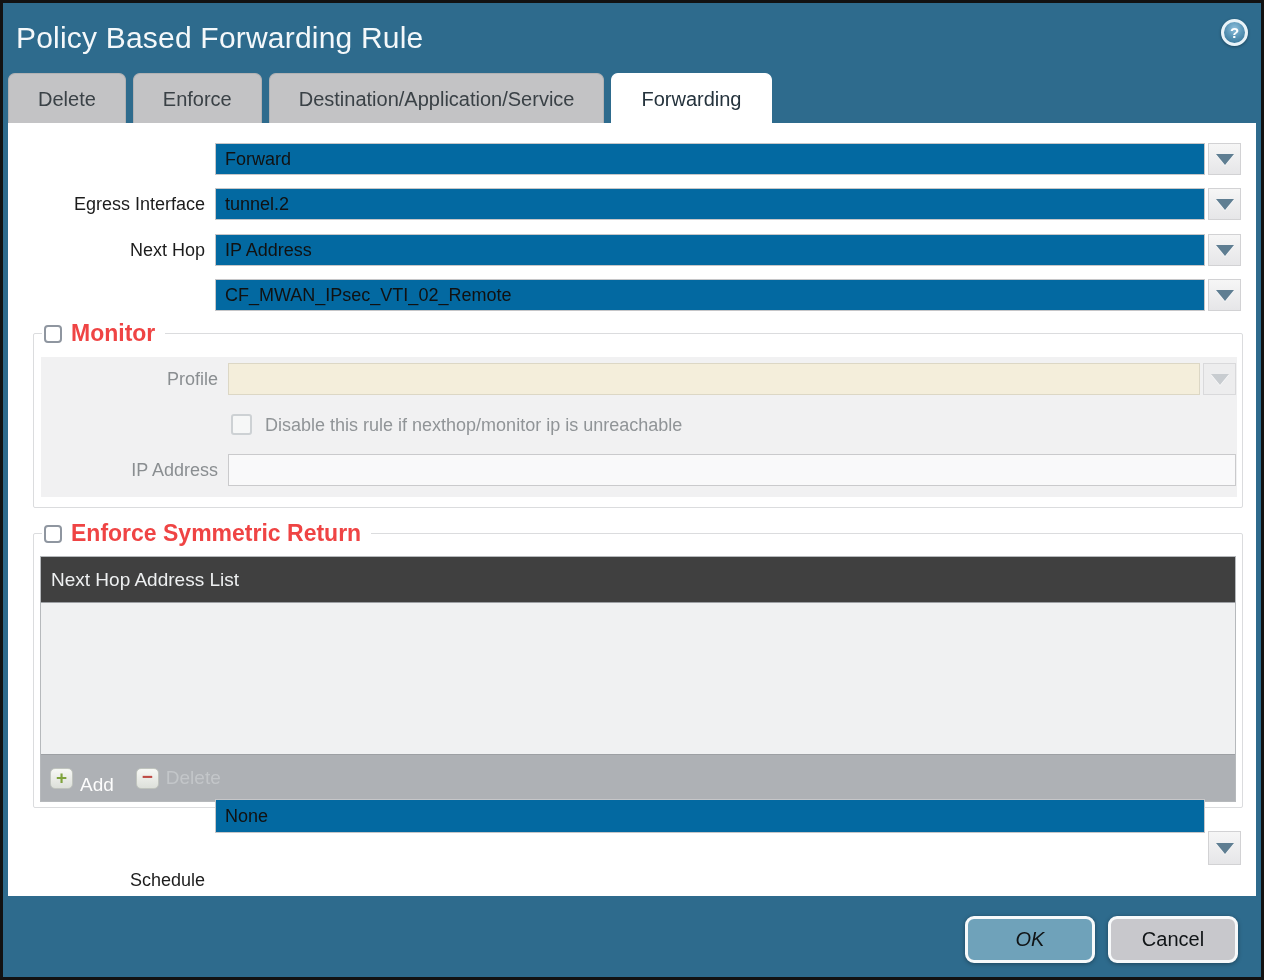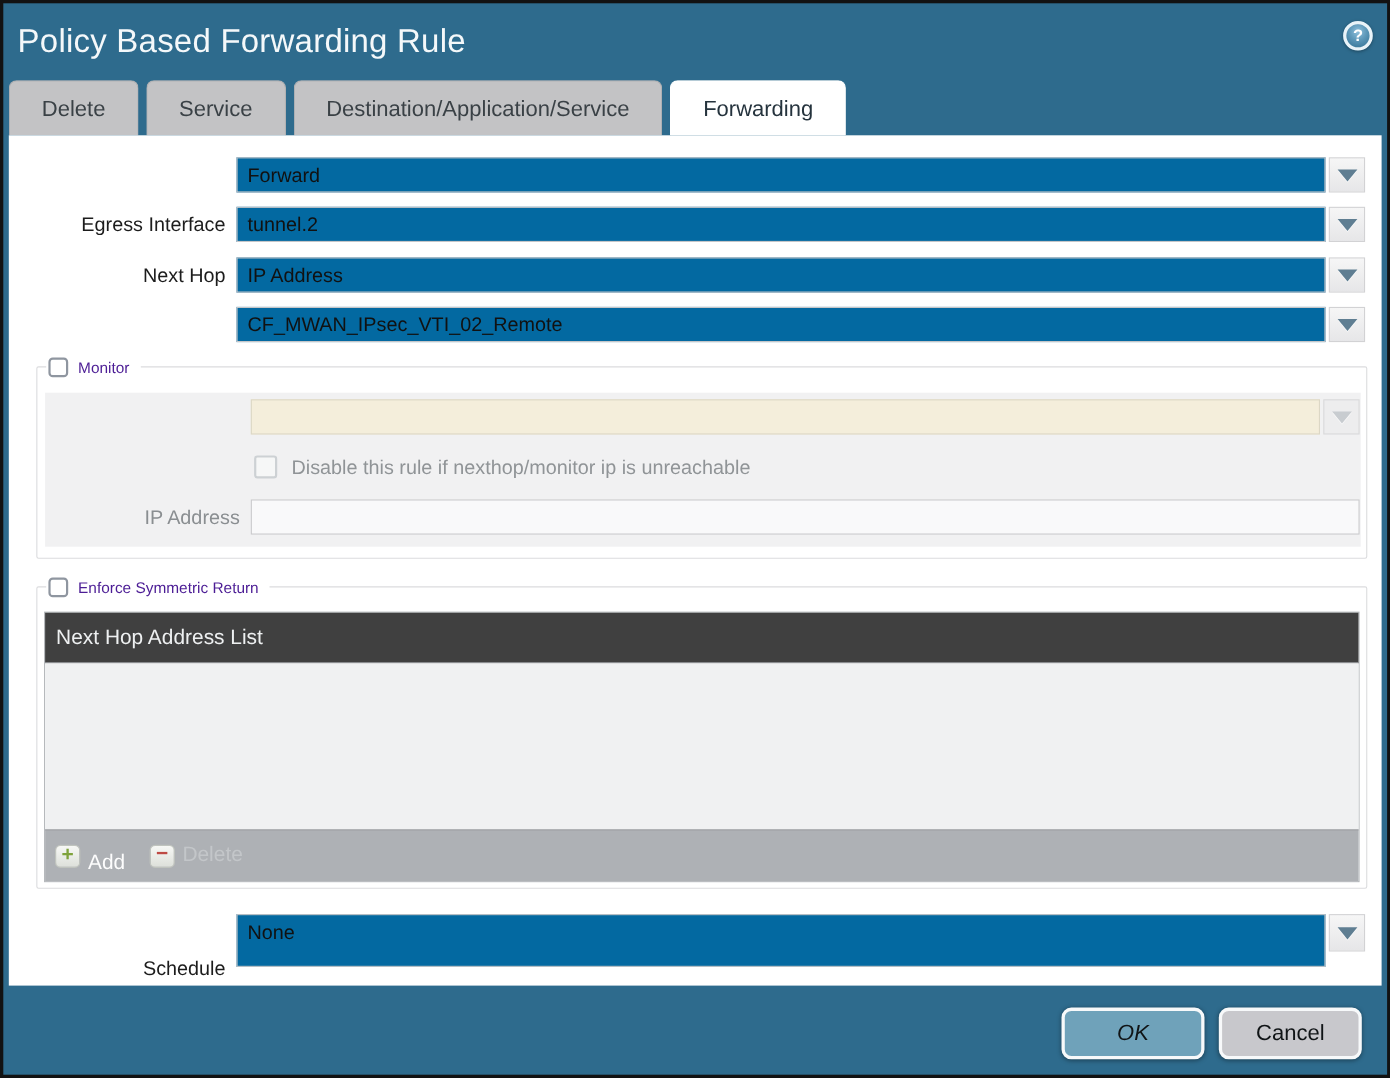--- a/index.html
+++ b/index.html
@@ -72,21 +72,21 @@
   }
   .fset-legend {
     position: absolute; top: -14px; left: 8px; height: 27px;
     background: #FFFFFF; padding: 0 10px 0 2px;
     display: flex; align-items: center;
   }
   .legend-checkbox {
     width: 18px; height: 18px; background: #FFFFFF;
     border: 2px solid #8F96A0; border-radius: 4px; margin-right: 9px; cursor: pointer;
   }
-  .legend-title { font-size: 14px; font-weight: normal; color: #4c1d95; white-space: nowrap; }
+  .legend-title { font-size: 23px; font-weight: bold; color: #ef4444; white-space: nowrap; }
 
   .monitor-panel {
     position: absolute; left: 7px; top: 23px; width: 1196px; height: 140px;
     background: #F1F1F2;
   }
   .dim-label {
     position: absolute; left: 0; width: 177px; text-align: right;
     font-size: 18px; color: #8A8E91; line-height: 32px;
   }
   .profile-field {
@@ -155,21 +155,21 @@
 
 <div class="frame">
 
   <div class="titlebar-text">Policy Based Forwarding Rule</div>
   <div class="help-icon">
     <span>?</span>
   </div>
 
   <div class="tabs">
     <div class="tab">Delete</div>
-    <div class="tab">Service</div>
+    <div class="tab">Enforce</div>
     <div class="tab">Destination/Application/Service</div>
     <div class="tab active">Forwarding</div>
   </div>
 
   <div class="content">
 
     <div class="field" style="top:20px">Forward</div>
     <div class="dd-btn" style="top:20px">
       <div class="dd-arrow"></div>
     </div>
@@ -190,20 +190,21 @@
     <div class="dd-btn" style="top:156px">
       <div class="dd-arrow"></div>
     </div>
 
     <div class="fset" style="left:25px; top:210px; width:1210px; height:175px;">
       <div class="fset-legend">
         <div class="legend-checkbox"></div>
         <div class="legend-title">Monitor</div>
       </div>
       <div class="monitor-panel">
+        <div class="dim-label" style="top:6px">Profile</div>
         <div class="profile-field"></div>
         <div class="profile-dd dd-btn disabled" style="position:absolute;">
           <div class="dd-arrow"></div>
         </div>
         <div class="dis-checkbox"></div>
         <div class="dis-check-label">Disable this rule if nexthop/monitor ip is unreachable</div>
         <div class="dim-label" style="top:97px">IP Address</div>
         <div class="ip-field"></div>
       </div>
     </div>
@@ -227,21 +228,21 @@
             <div class="tool-icon">
                 <span class="minus-glyph">−</span>
               </div>
             <span class="tool-label-del">Delete</span>
           </div>
         </div>
       </div>
     </div>
 
     <div class="row-label" style="top:741px">Schedule</div>
-    <div class="field" style="top:708px; height:48px; line-height:32px;">None</div>
+    <div class="field" style="top:676px; height:34px; line-height:32px;">None</div>
     <div class="dd-btn" style="top:708px; height:34px;">
       <div class="dd-arrow"></div>
     </div>
 
   </div>
 
   <button class="btn btn-ok">OK</button>
   <button class="btn btn-cancel">Cancel</button>
 
 </div>

